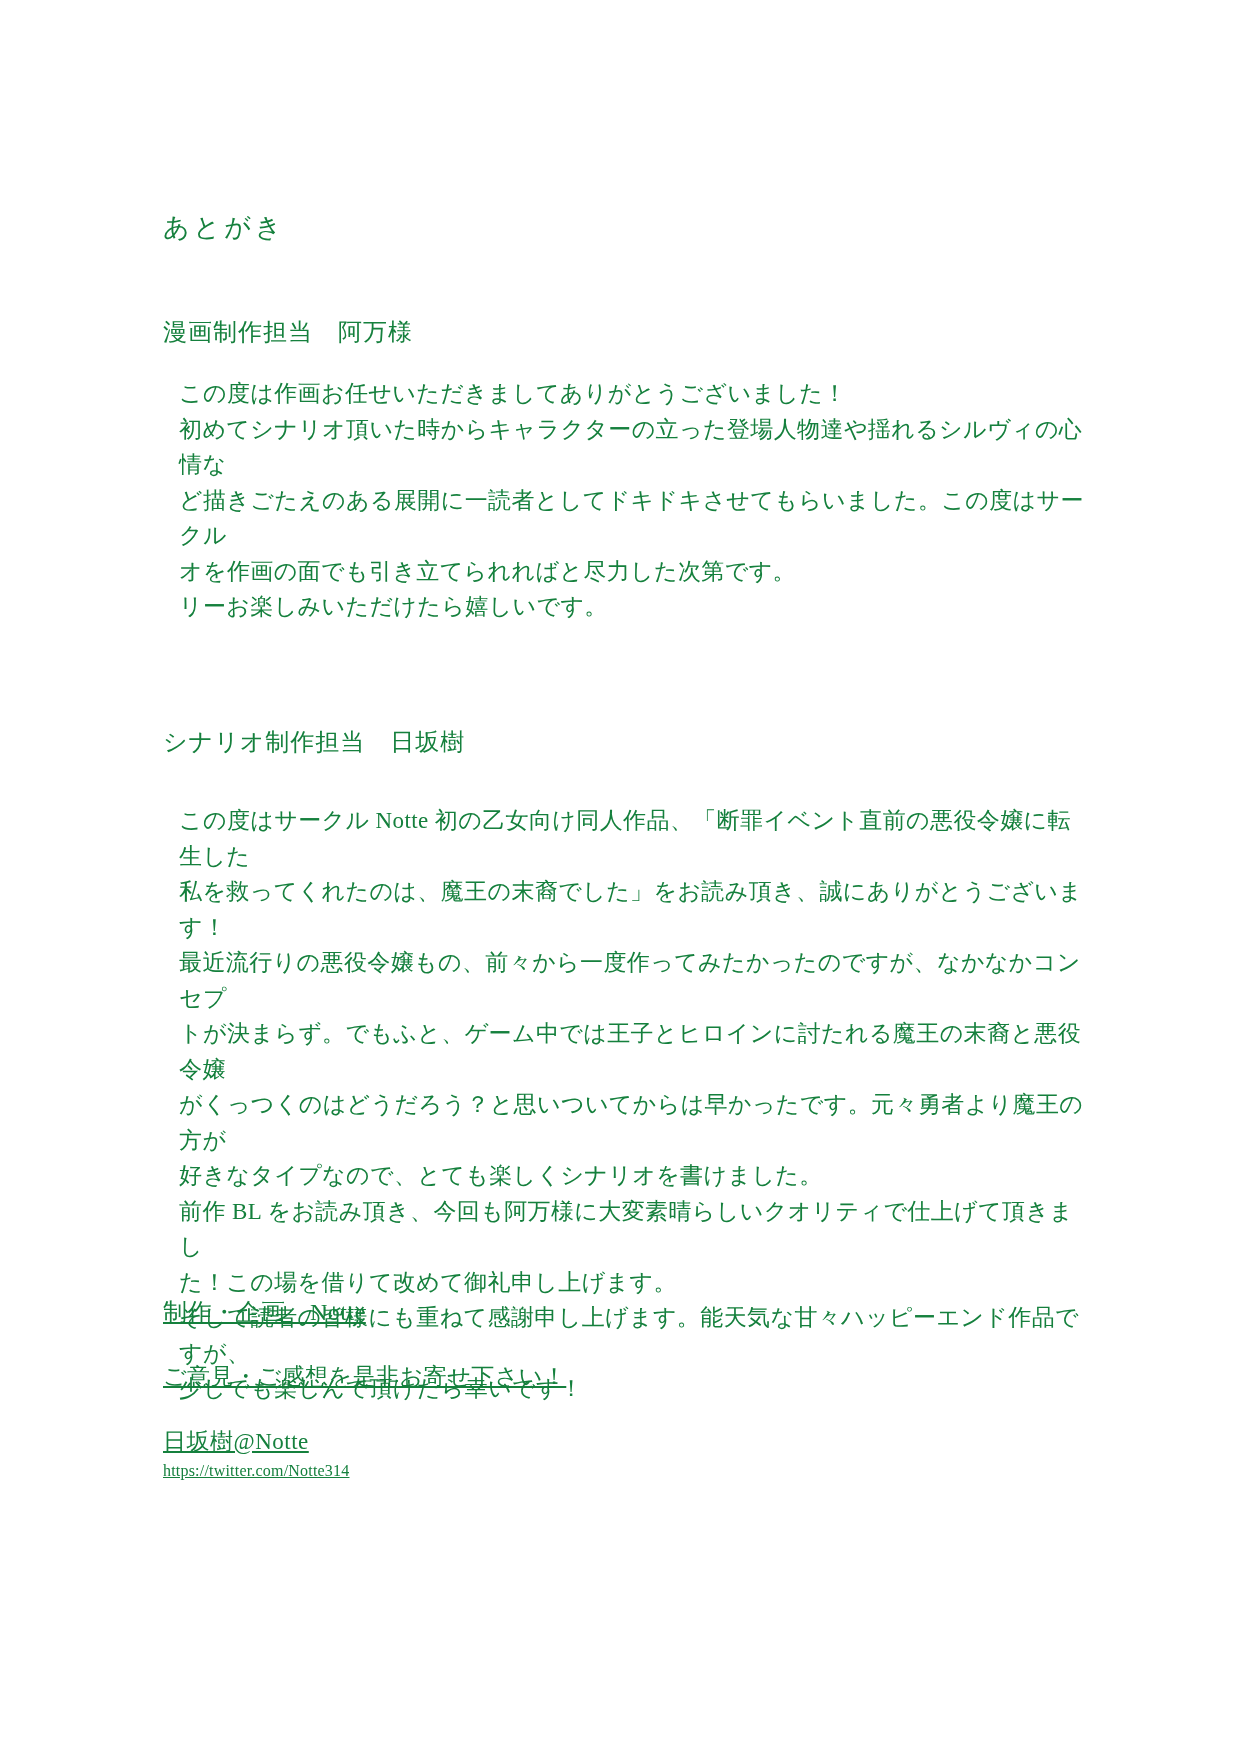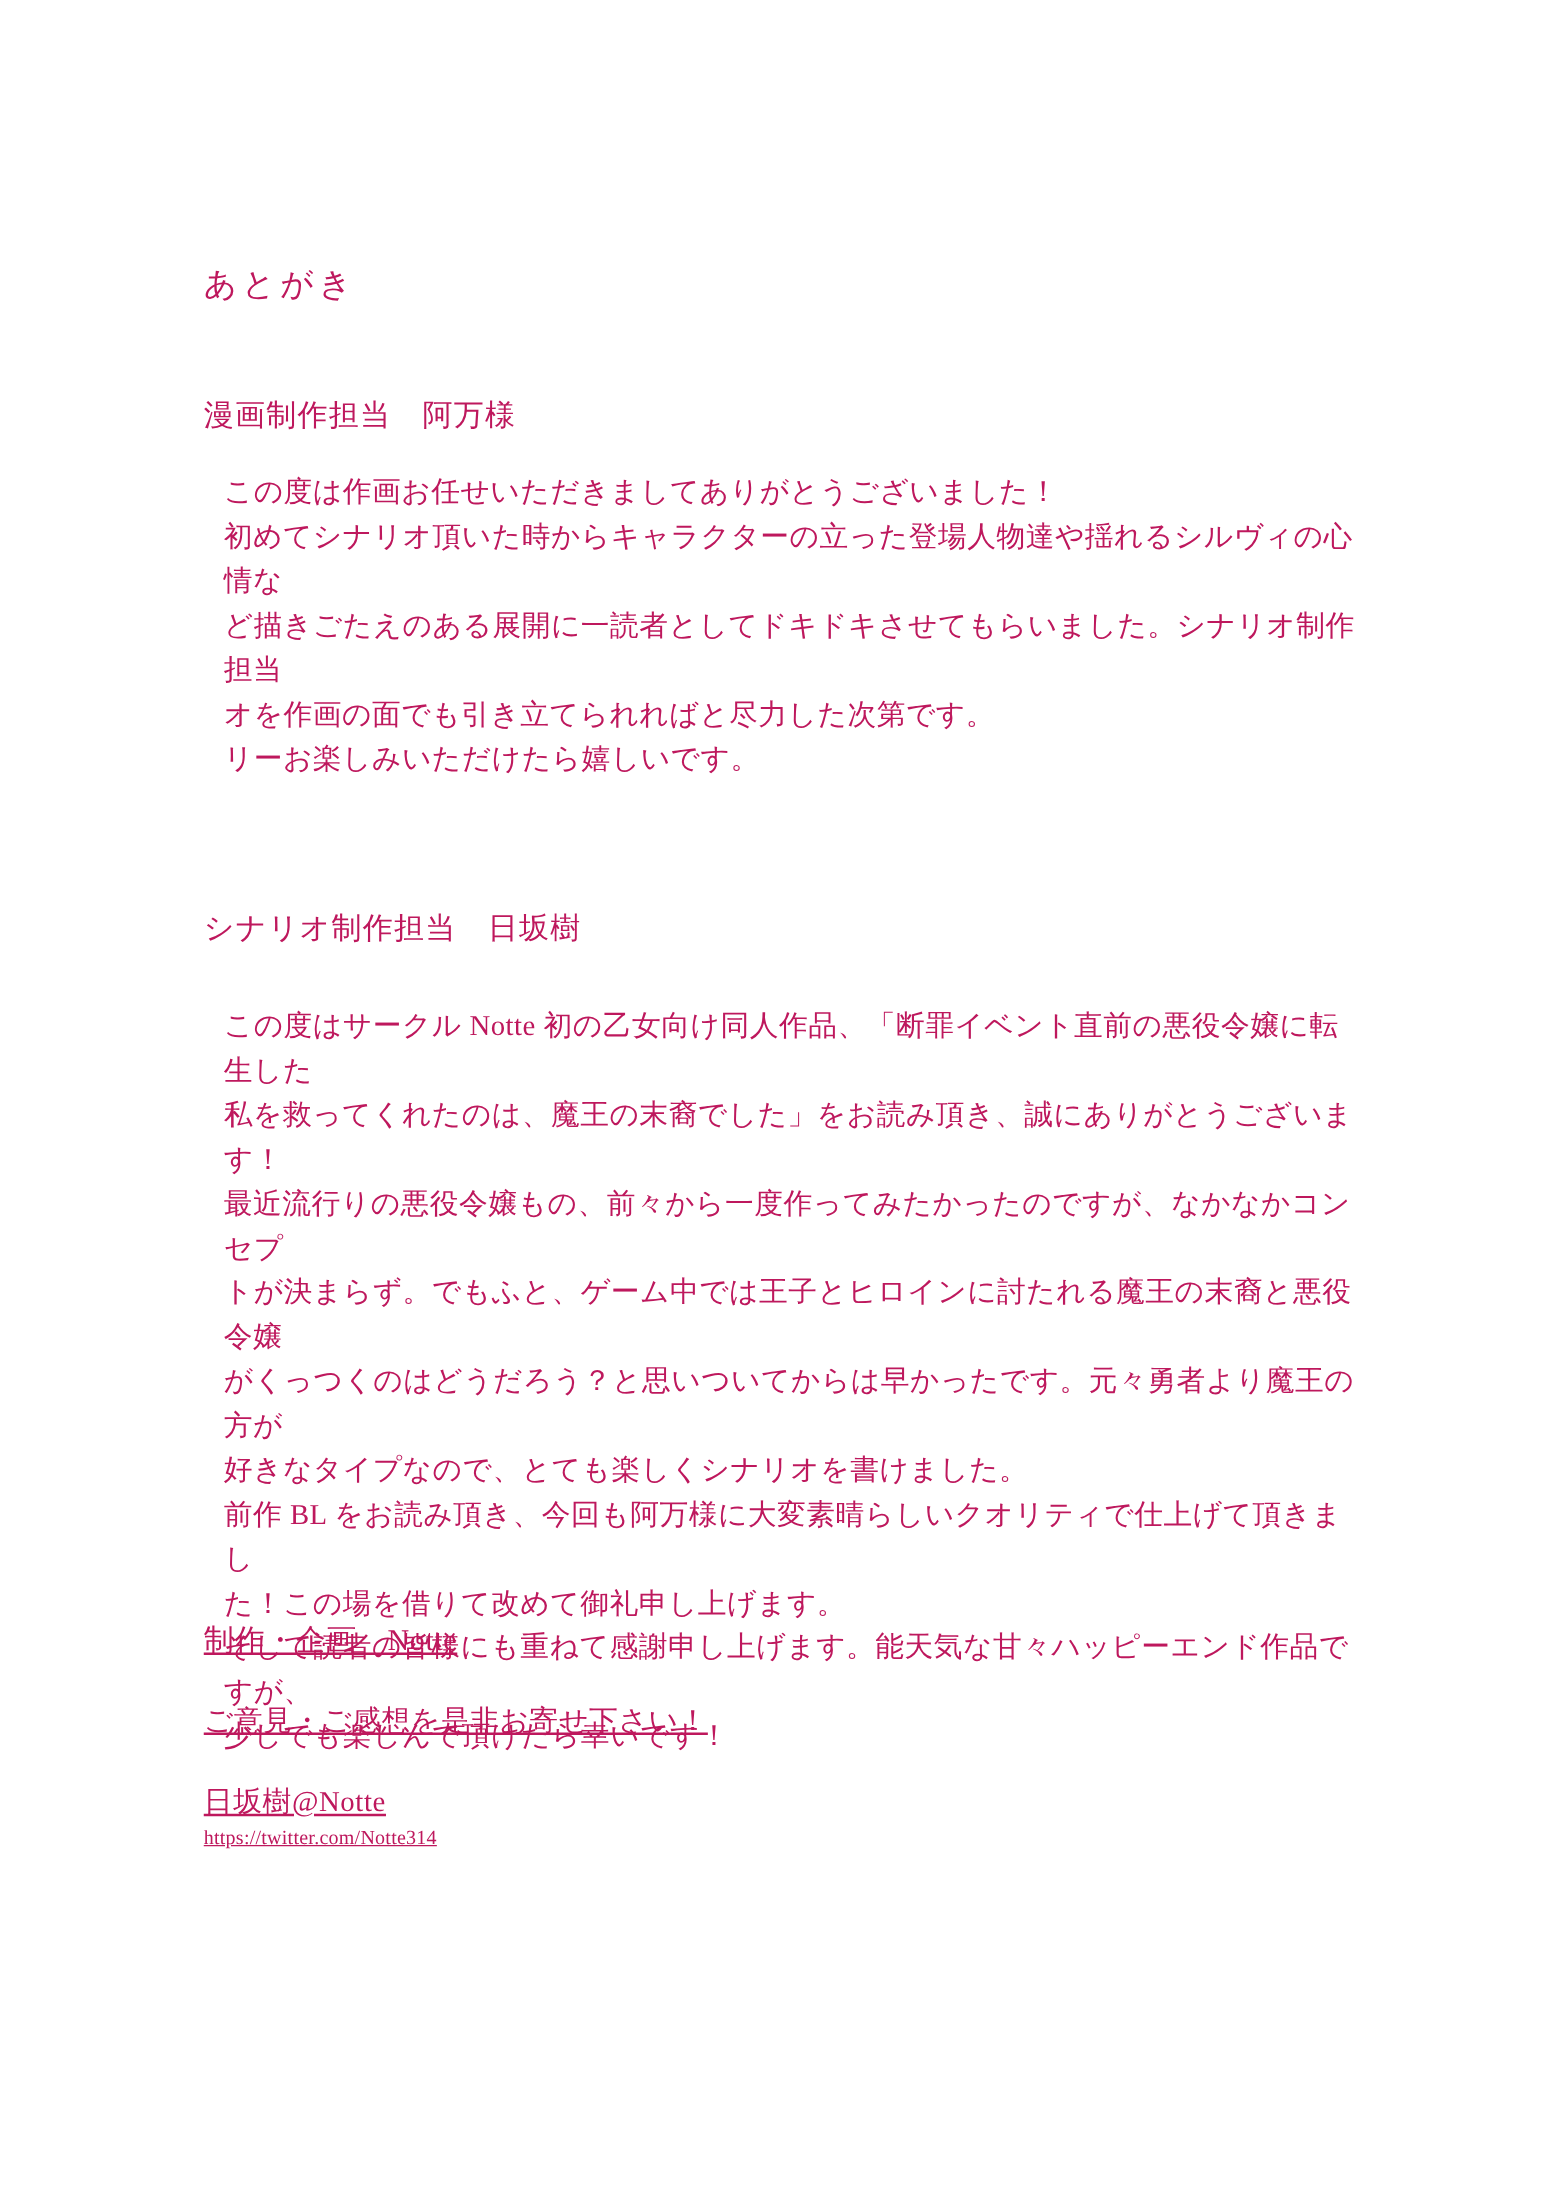--- a/index.html
+++ b/index.html
@@ -5,21 +5,21 @@
   html, body {
     margin: 0;
     padding: 0;
     background: #ffffff;
   }
   .page {
     position: relative;
     width: 1241px;
     height: 1755px;
     background: #ffffff;
-    color: #be185d;
+    color: #15803d;
     font-family: "Liberation Serif", "DejaVu Serif", serif;
     overflow: hidden;
   }
   .page-title {
     position: absolute;
     left: 163px;
     top: 210px;
     font-size: 26px;
     letter-spacing: 4px;
   }
@@ -59,21 +59,21 @@
 
 <div class="page">
 
   <div class="page-title">あとがき</div>
 
   <div class="section-heading heading-manga">漫画制作担当　阿万様</div>
 
   <div class="paragraph para-manga">
     <div class="para-line">この度は作画お任せいただきましてありがとうございました！</div>
     <div class="para-line">初めてシナリオ頂いた時からキャラクターの立った登場人物達や揺れるシルヴィの心情な</div>
-    <div class="para-line">ど描きごたえのある展開に一読者としてドキドキさせてもらいました。シナリオ制作担当</div>
+    <div class="para-line">ど描きごたえのある展開に一読者としてドキドキさせてもらいました。この度はサークル</div>
     <div class="para-line">オを作画の面でも引き立てられればと尽力した次第です。</div>
     <div class="para-line">リーお楽しみいただけたら嬉しいです。</div>
   </div>
 
   <div class="section-heading heading-scenario">シナリオ制作担当　日坂樹</div>
 
   <div class="paragraph para-scenario">
     <div class="para-line">この度はサークル Notte 初の乙女向け同人作品、「断罪イベント直前の悪役令嬢に転生した</div>
     <div class="para-line">私を救ってくれたのは、魔王の末裔でした」をお読み頂き、誠にありがとうございます！</div>
     <div class="para-line">最近流行りの悪役令嬢もの、前々から一度作ってみたかったのですが、なかなかコンセプ</div>

